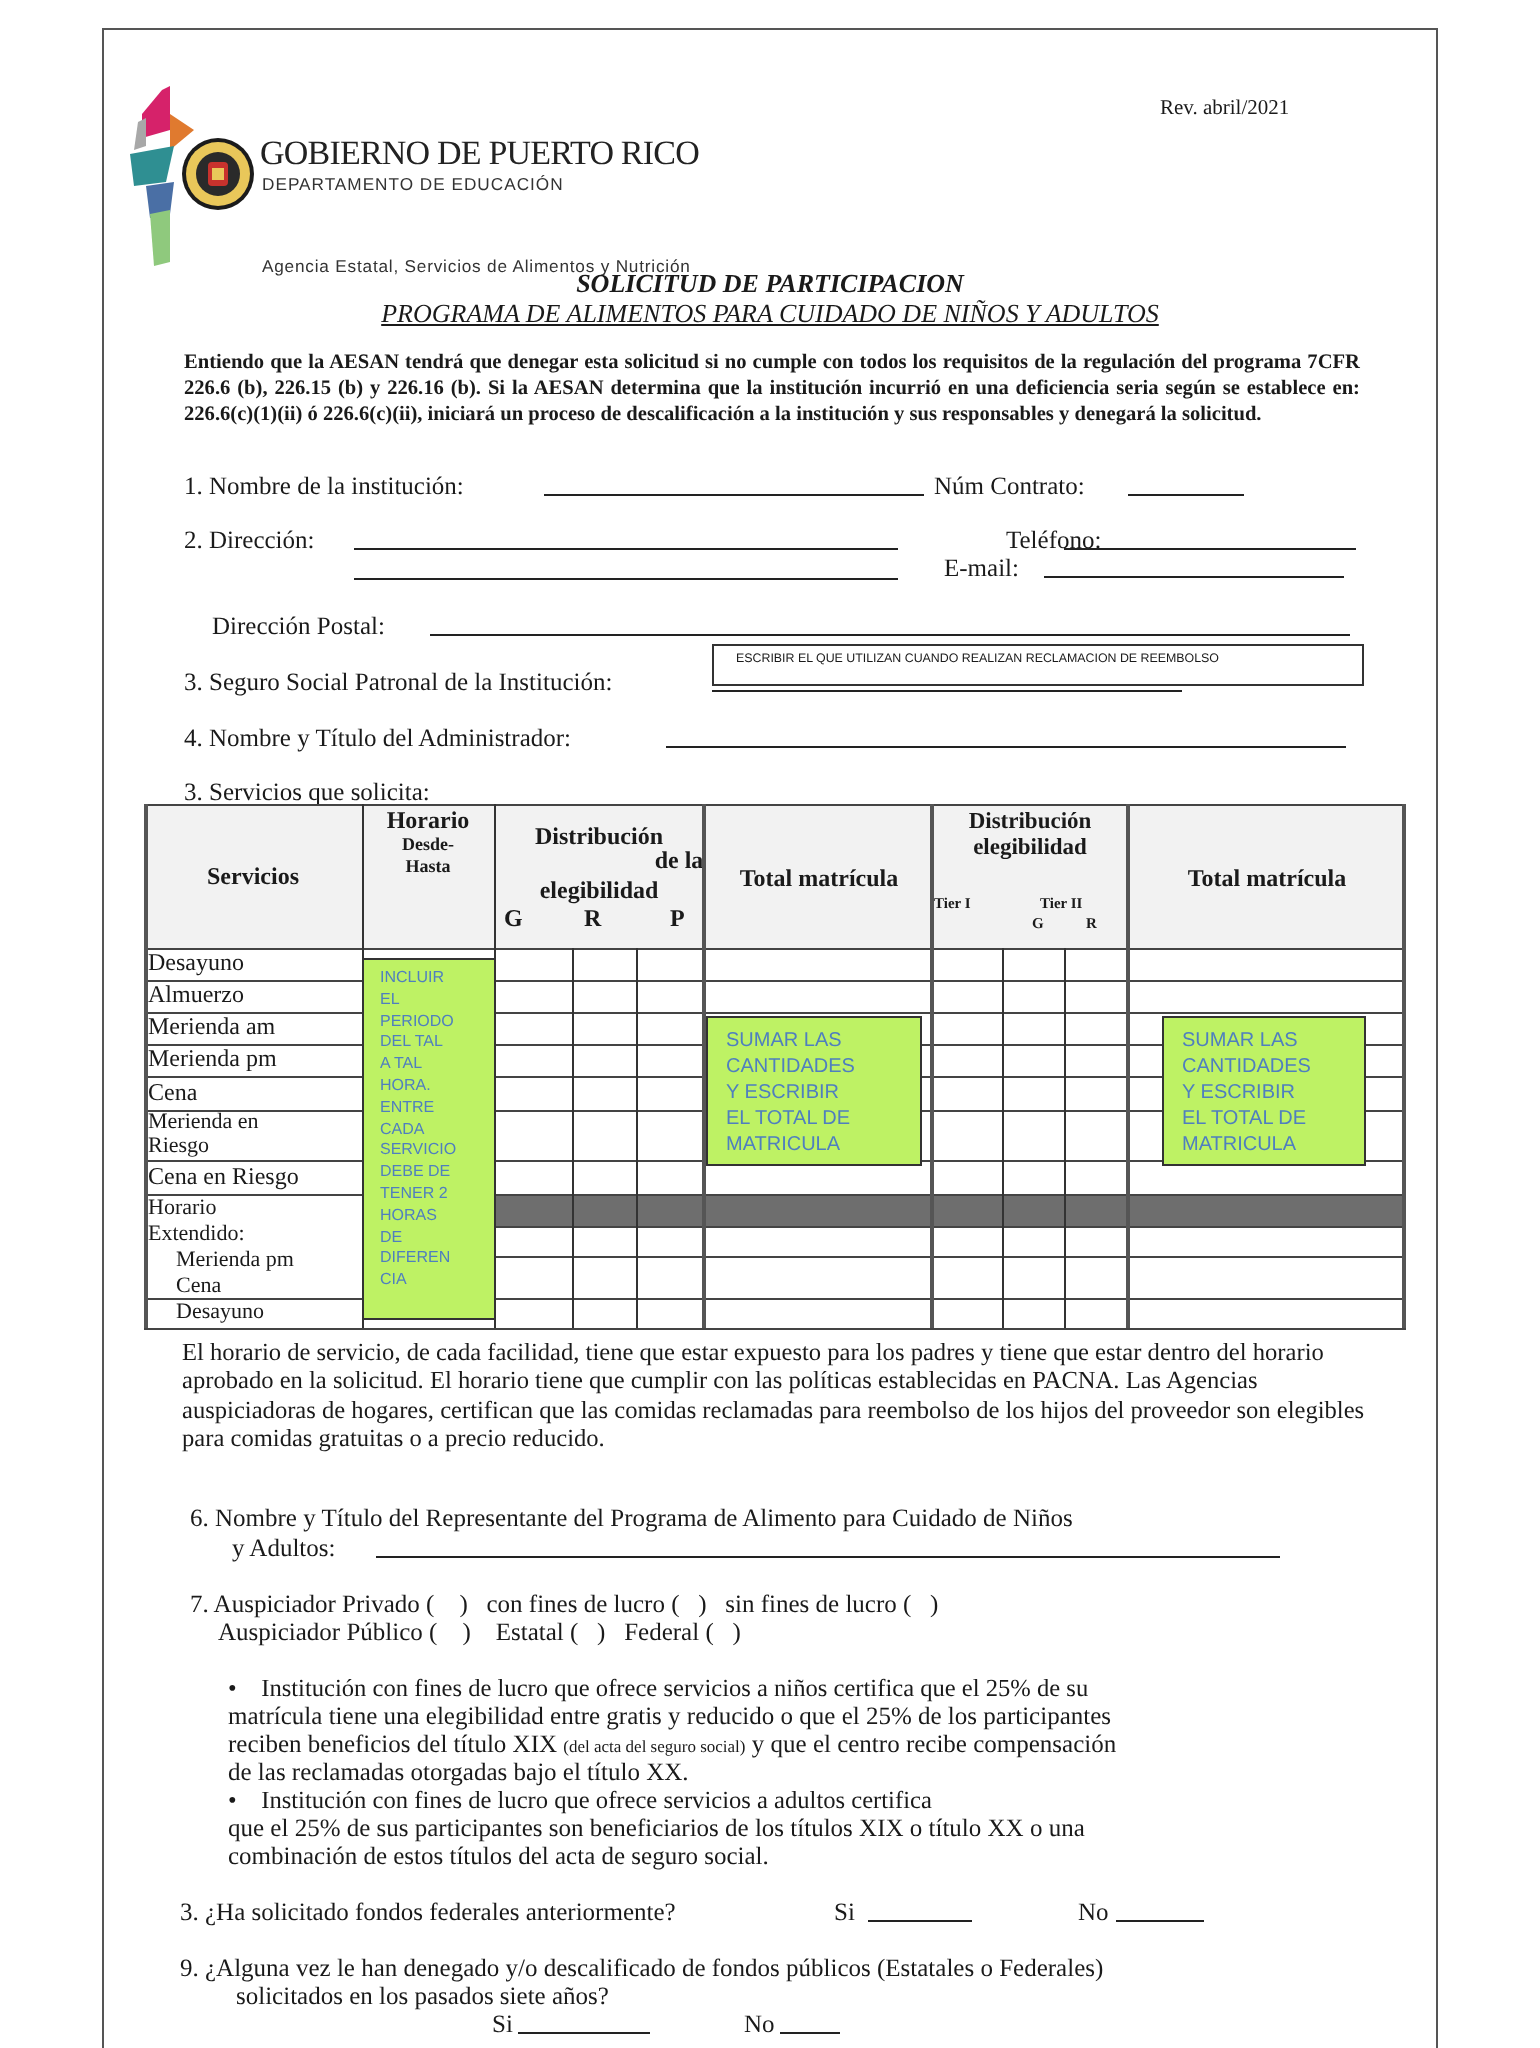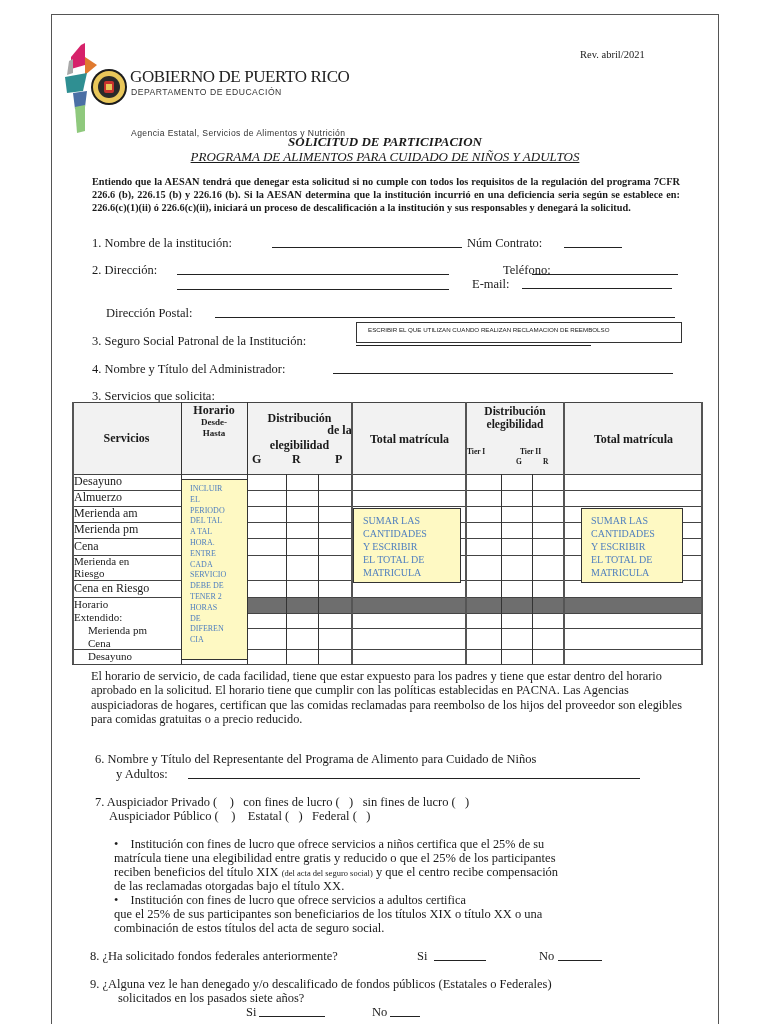--- a/index.html
+++ b/index.html
@@ -19,21 +19,21 @@
   .note-box{position:absolute;left:356px;top:322px;width:326px;height:21px;border:1px solid #333;font-family:"Liberation Sans",sans-serif;font-size:6.2px;padding:3px 0 0 11px;box-sizing:border-box;white-space:nowrap;}
   
   .tbl{position:absolute;left:72px;top:402px;width:631px;height:262px;}
   .hdr{position:absolute;top:0;height:72px;background:#f2f2f2;border-top:1px solid #333;}
   .vl{position:absolute;top:0;width:1px;background:#333;}
   .vl.thick{width:2px;background:#555;}
   .hl{position:absolute;left:0;height:1px;background:#444;}
   .htxt{position:absolute;text-align:center;font-weight:bold;font-family:"Liberation Serif",serif;line-height:12px;}
   .svc{position:absolute;left:2px;font-size:12px;line-height:13px;white-space:nowrap;}
   .gray{position:absolute;top:195px;height:16px;background:#6e6e6e;}
-  .bluebox{position:absolute;background:#fef9c3;border:1px solid #333;font-family:Liberation Serif, serif;color:#4f7fbf;box-sizing:border-box;}
+  .bluebox{position:absolute;background:#bef264;border:1px solid #333;font-family:Liberation Sans, sans-serif;color:#4f7fbf;box-sizing:border-box;}
   .para{position:absolute;left:91px;top:669px;width:595px;font-size:12.3px;line-height:14.3px;}
   .bul{position:absolute;left:114px;font-size:12.3px;line-height:14.3px;}
   .small{font-size:8.5px;}
 </style>
 </head>
 <body>
 
 <div class="page"></div>
 
 <div class="abs rev">Rev. abril/2021</div>
@@ -194,21 +194,21 @@
 <div class="abs f" style="left:109px;top:809px;white-space:pre;">Auspiciador Público (    )    Estatal (   )   Federal (   )</div>
 
 <div class="bul" style="top:837px;white-space:pre;">•    Institución con fines de lucro que ofrece servicios a niños certifica que el 25% de su</div>
 <div class="abs f" style="left:114px;top:851px;">matrícula tiene una elegibilidad entre gratis y reducido o que el 25% de los participantes</div>
 <div class="abs f" style="left:114px;top:865px;"><span>reciben beneficios del título XIX </span><span class="small">(del acta del seguro social)</span><span> y que el centro recibe compensación</span></div>
 <div class="abs f" style="left:114px;top:879px;">de las reclamadas otorgadas bajo el título XX.</div>
 <div class="bul" style="top:893px;white-space:pre;">•    Institución con fines de lucro que ofrece servicios a adultos certifica</div>
 <div class="abs f" style="left:114px;top:907px;">que el 25% de sus participantes son beneficiarios de los títulos XIX o título XX o una</div>
 <div class="abs f" style="left:114px;top:921px;">combinación de estos títulos del acta de seguro social.</div>
 
-<div class="abs f" style="left:90px;top:949px;">8. ¿Ha solicitado fondos federales anteriormente?</div>
+<div class="abs f" style="left:90px;top:949px;">3. ¿Ha solicitado fondos federales anteriormente?</div>
 <div class="abs f" style="left:417px;top:949px;">Si</div>
 <span class="abs line" style="left:434px;top:949px;width:52px;"></span>
 <div class="abs f" style="left:539px;top:949px;">No</div>
 <span class="abs line" style="left:558px;top:949px;width:44px;"></span>
 
 <div class="abs f" style="left:90px;top:977px;">9. ¿Alguna vez le han denegado y/o descalificado de fondos públicos (Estatales o Federales)</div>
 <div class="abs f" style="left:118px;top:991px;text-align:center;">solicitados en los pasados siete años?</div>
 <div class="abs f" style="left:246px;top:1005px;">Si</div>
 <span class="abs line" style="left:259px;top:1005px;width:66px;"></span>
 <div class="abs f" style="left:372px;top:1005px;">No</div>

